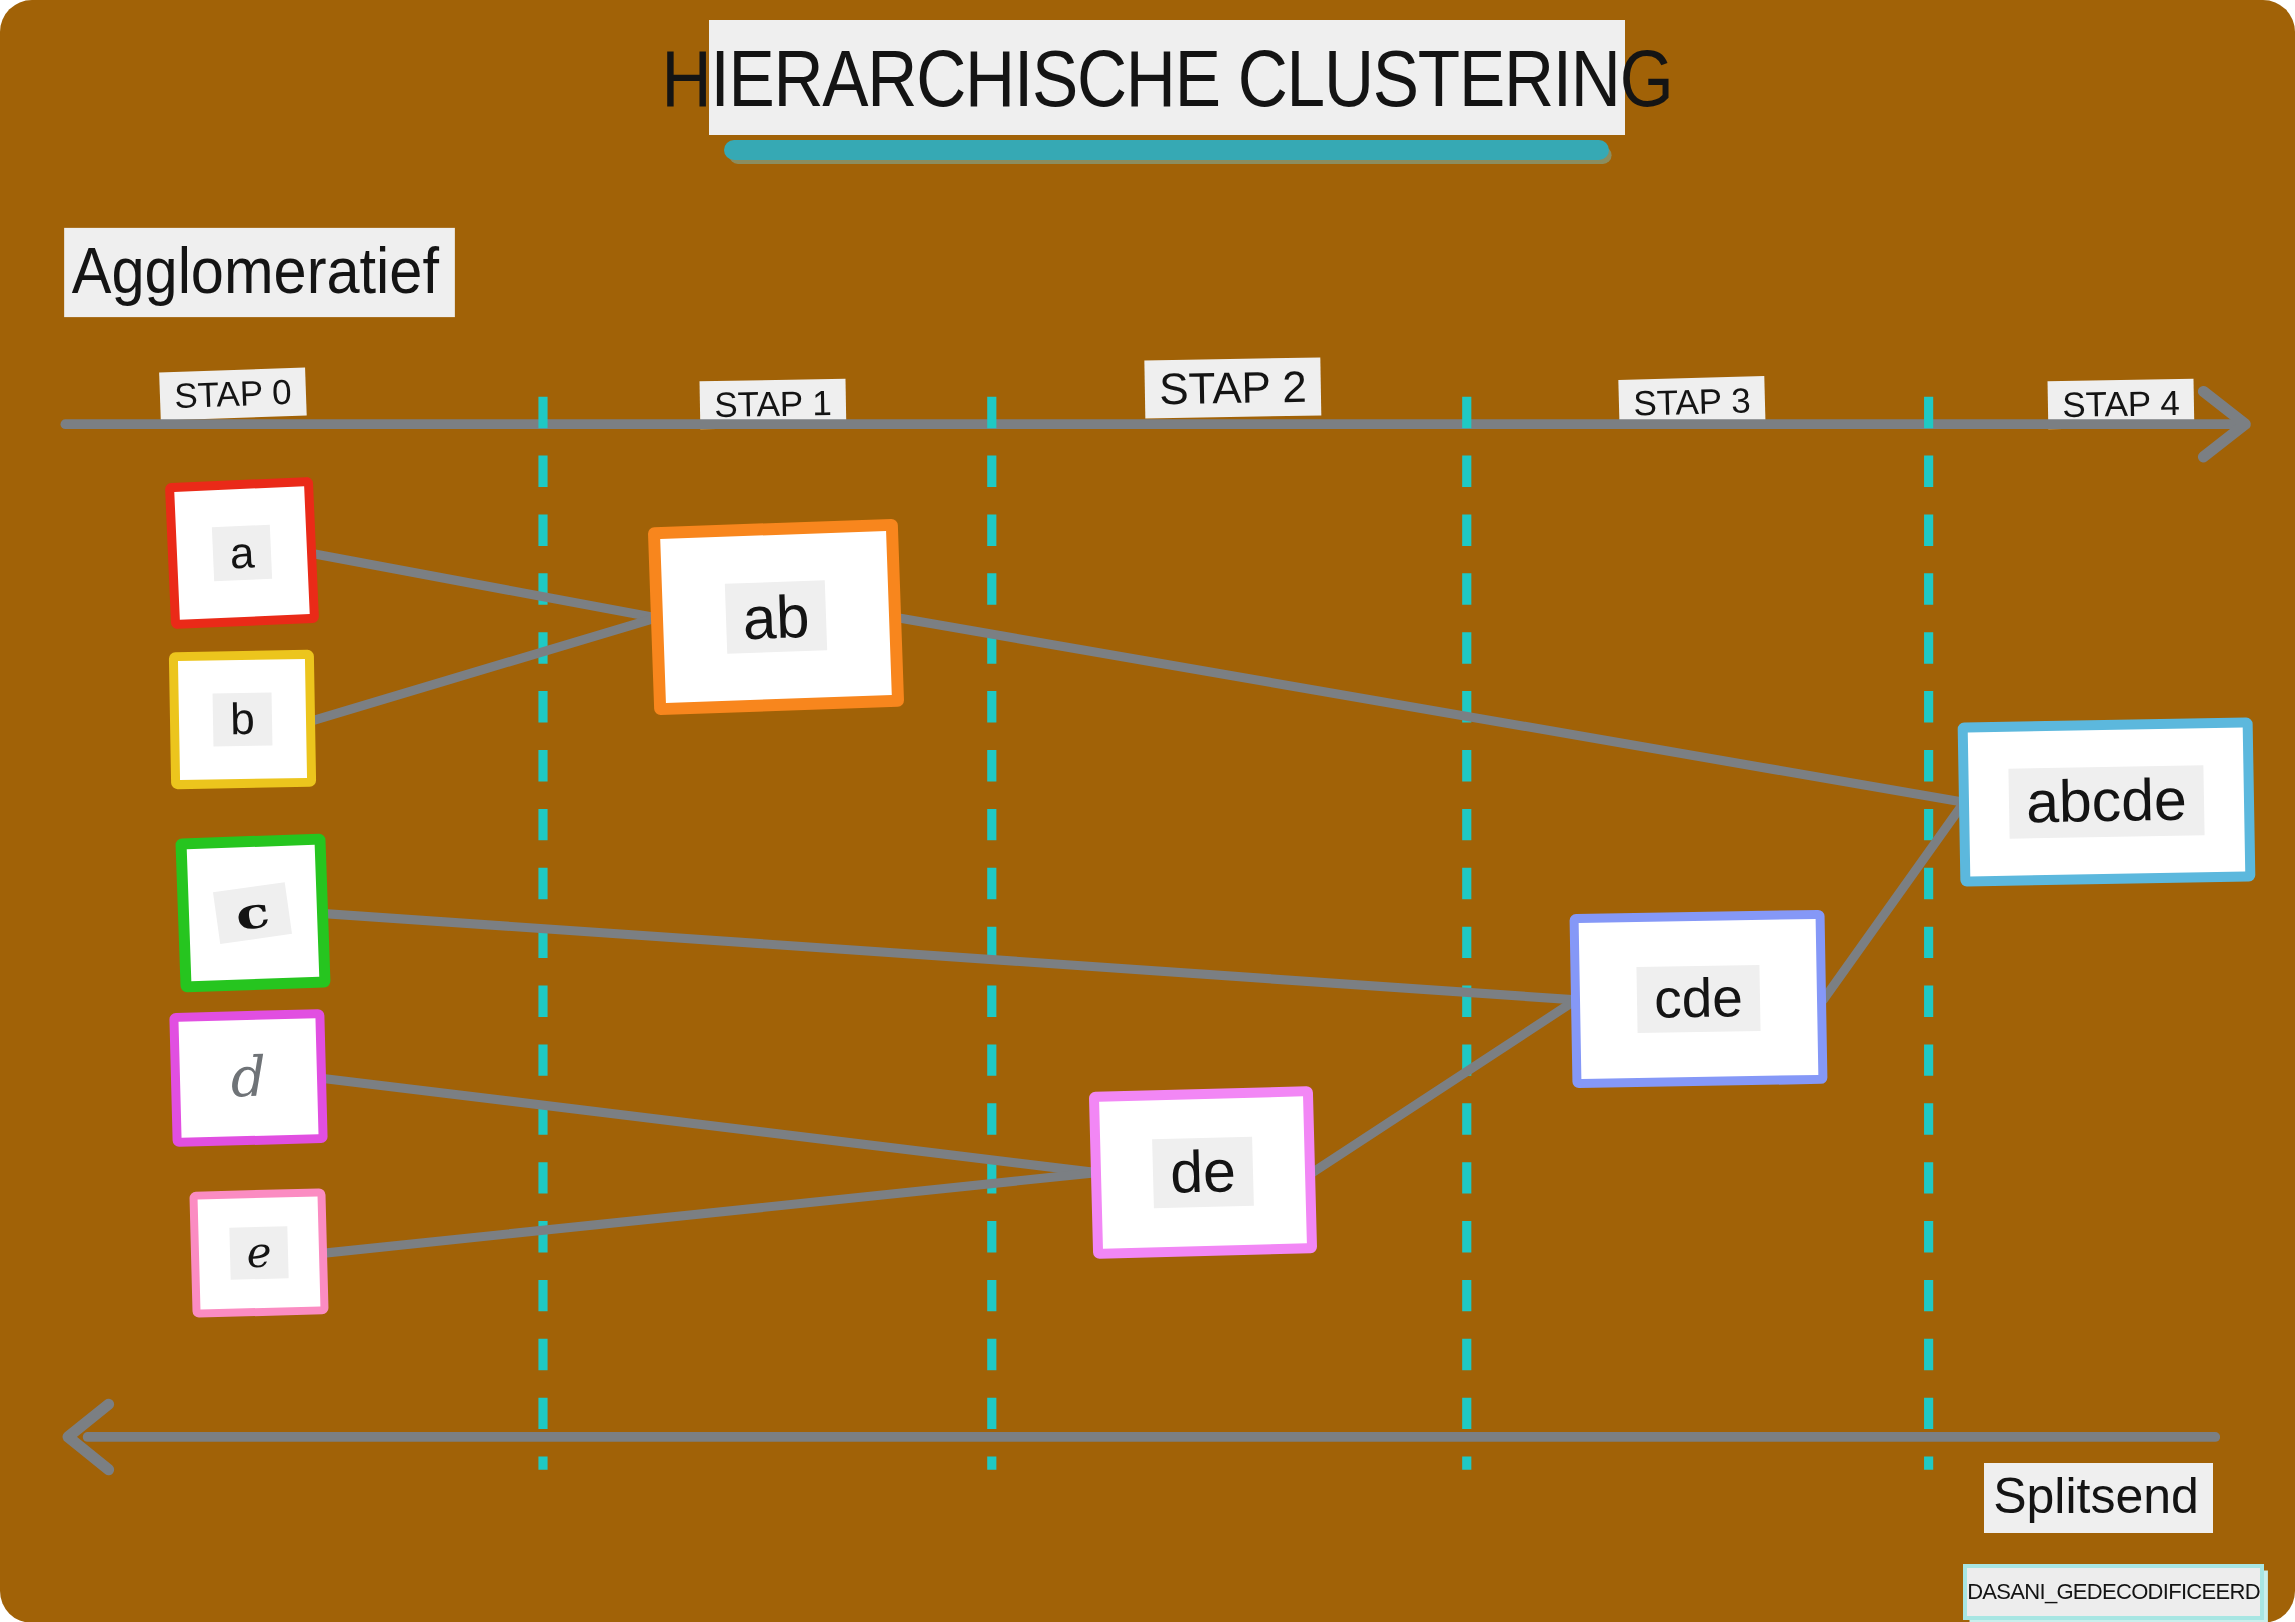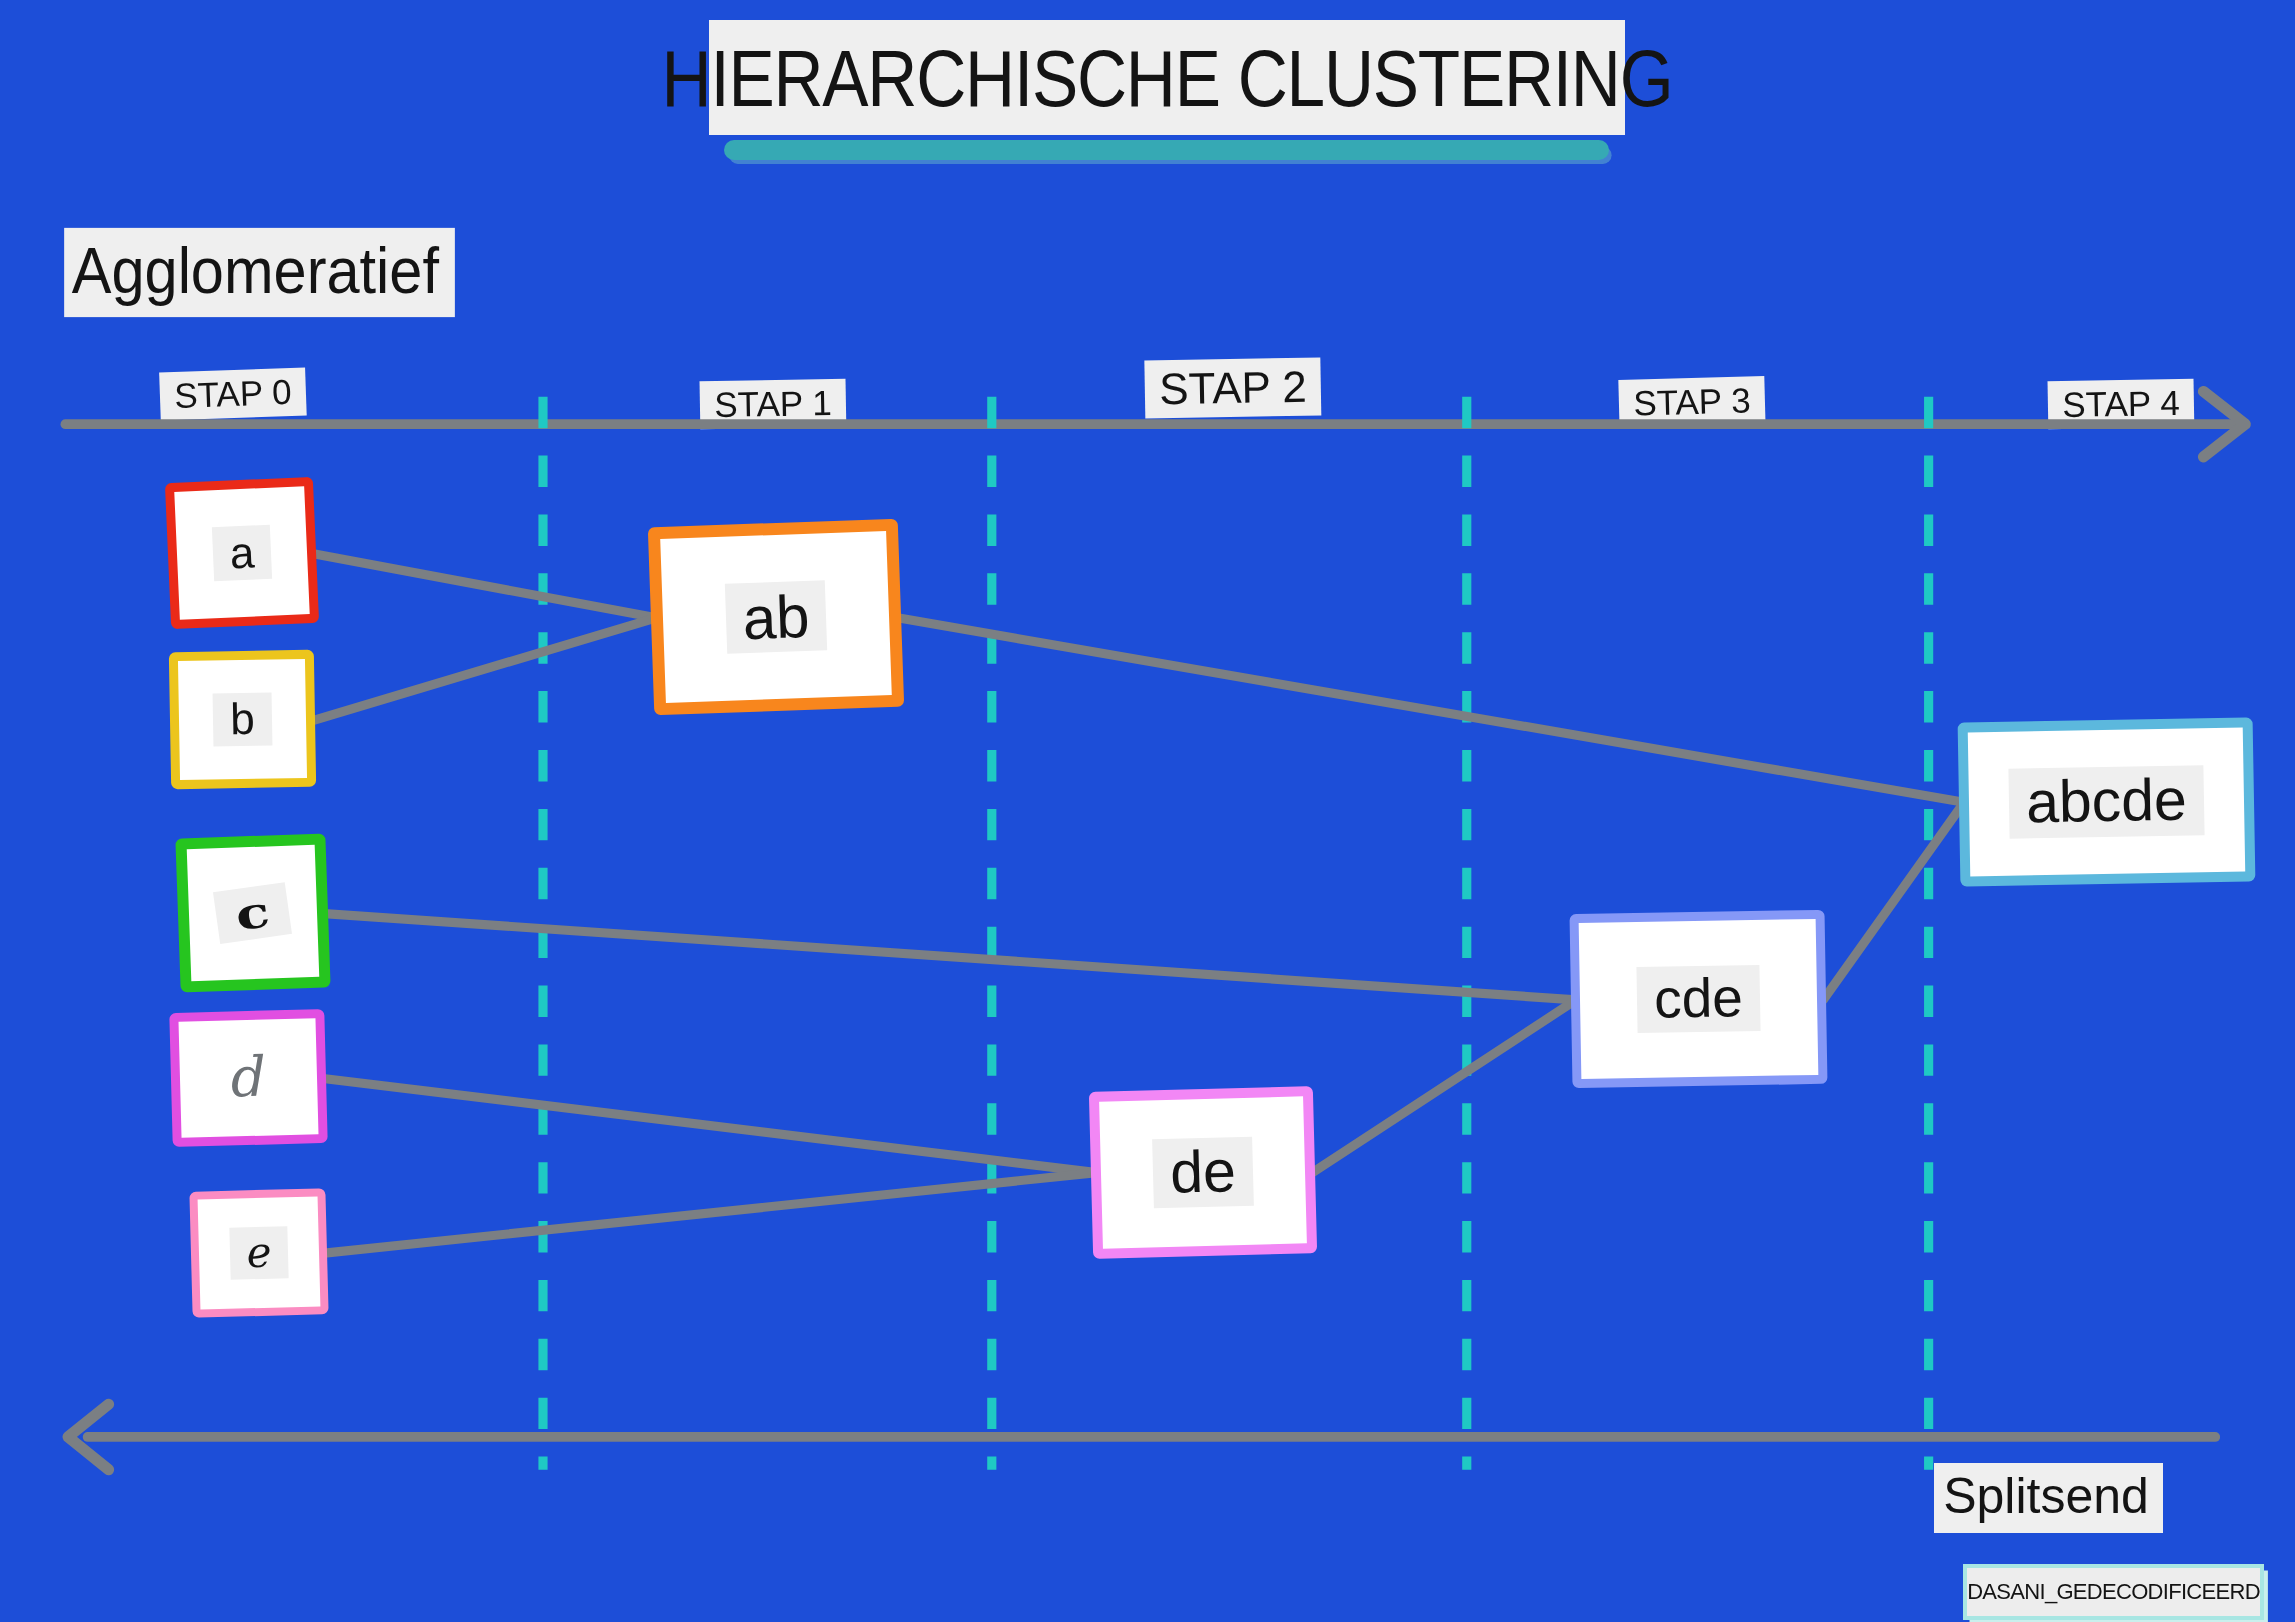--- a/index.html
+++ b/index.html
@@ -1,23 +1,24 @@
 <!DOCTYPE html>
 <html style="font-size:10.5px"><head>
 <meta charset="utf-8">
 <style>
   html, body { margin: 0; padding: 0; background: #ffffff; }
   .canvas {
     position: relative;
     width: 2295px;
     height: 1623px;
-    background: #1d4ed8;
+    background: #a16207;
     overflow: hidden;
     font-family: "Liberation Sans", sans-serif;
     color: #141414;
+    border-radius: 32px;
   }
   .hl { background: #efefef; }
 
   
   .title-block {
     position: absolute; left: 709px; top: 19.6px; width: 916px; height: 115px;
     display: flex; align-items: center; justify-content: center;
   }
   .title-block .title-text {
     font-size: 73px; font-weight: 500; letter-spacing: -1.3px; white-space: nowrap;
@@ -29,21 +30,21 @@
     box-shadow: 3.9px 5.2px 0 -1.3px rgba(114,196,204,0.45);
   }
 
   
   .agglomeratief {
     position: absolute; left: 56px; top: 230px;
     font-size: 62px; font-weight: 500; padding: 5.2px 17px 9.2px 7.9px;
     transform: scale(0.96, 1.05);
   }
   .splitsend {
-    position: absolute; left: 1934px; top: 1463px;
+    position: absolute; left: 1984px; top: 1463px;
     font-size: 50px; font-weight: 500; padding: 3.9px 14.4px 7.9px 9.2px;
   }
   .watermark {
     position: absolute; left: 1963px; top: 1564px; width: 293px; height: 48px;
     background: #ededed; border: 4.6px solid #a8e6e3;
     display: flex; align-items: center; justify-content: center;
     font-size: 22px; font-weight: 500; letter-spacing: -0.7px; white-space: nowrap;
     box-shadow: 5.2px 5.2px 0 -1.3px #c9efec;
   }
 

